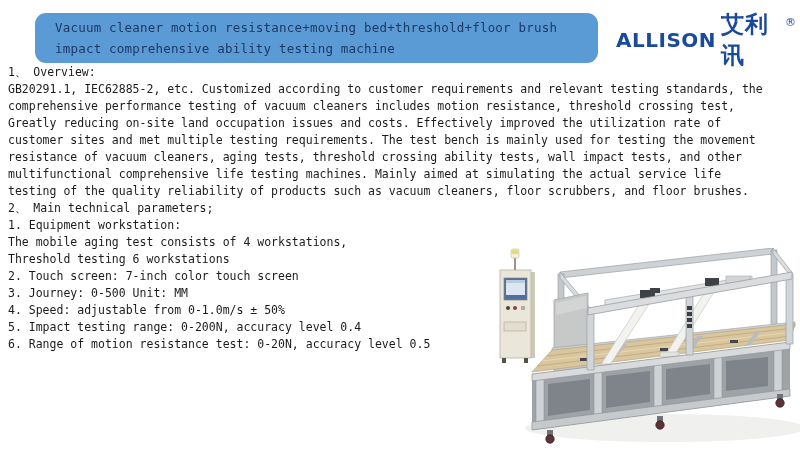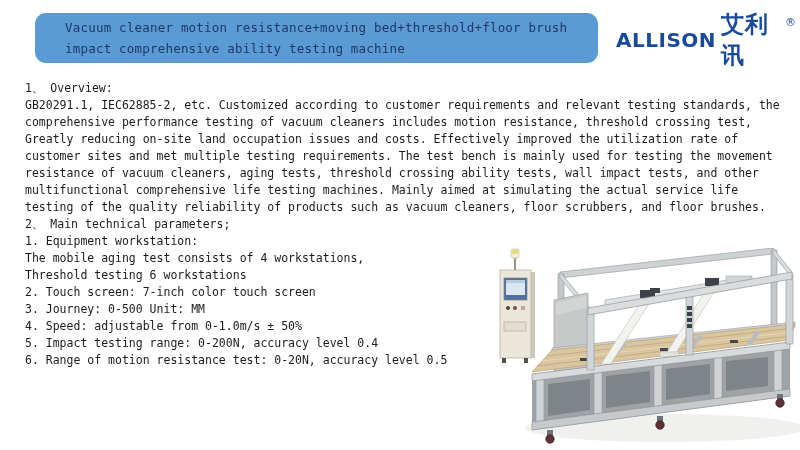--- a/index.html
+++ b/index.html
@@ -5,21 +5,21 @@
   html,body{margin:0;padding:0;}
   body{
     width:800px;height:450px;position:relative;overflow:hidden;
     background:#ffffff;
     font-family:"DejaVu Sans Mono","Liberation Mono",monospace;
   }
   
   .title-box{
     position:absolute;left:35px;top:13px;width:563px;height:50px;
     background:#5b9bd5;border-radius:11px;
-    box-sizing:border-box;padding:4px 30px;
+    box-sizing:border-box;padding:4px 20px;
     display:flex;flex-direction:column;justify-content:center;
   }
   .title-line{
     color:#1f3864;font-size:12.5px;line-height:21px;
     letter-spacing:0.2px;white-space:pre;font-weight:500;
   }
   .logo{
     position:absolute;left:616px;top:20px;width:180px;height:40px;
     display:flex;align-items:center;
     color:#1a4a9c;
@@ -31,23 +31,22 @@
   .logo-cn{
     font-family:"DejaVu Sans","Liberation Sans",sans-serif;
     font-weight:bold;font-size:23px;margin-left:5px;letter-spacing:1px;
   }
   .logo-reg{
     font-family:"DejaVu Sans","Liberation Sans",sans-serif;
     font-size:11px;align-self:flex-start;margin-top:-4px;margin-left:2px;
   }
   
   .body-text{
-    position:absolute;left:25px;top:64px;width:766px;
+    position:absolute;left:8px;top:64px;width:766px;
     color:#1b1b1b;
-    margin-top:16px;
   }
   .body-text .line{
     font-size:11.5px;line-height:17px;white-space:pre;
   }
   
   .machine{
     position:absolute;left:490px;top:248px;width:310px;height:200px;
   }
 </style>
 </head>

